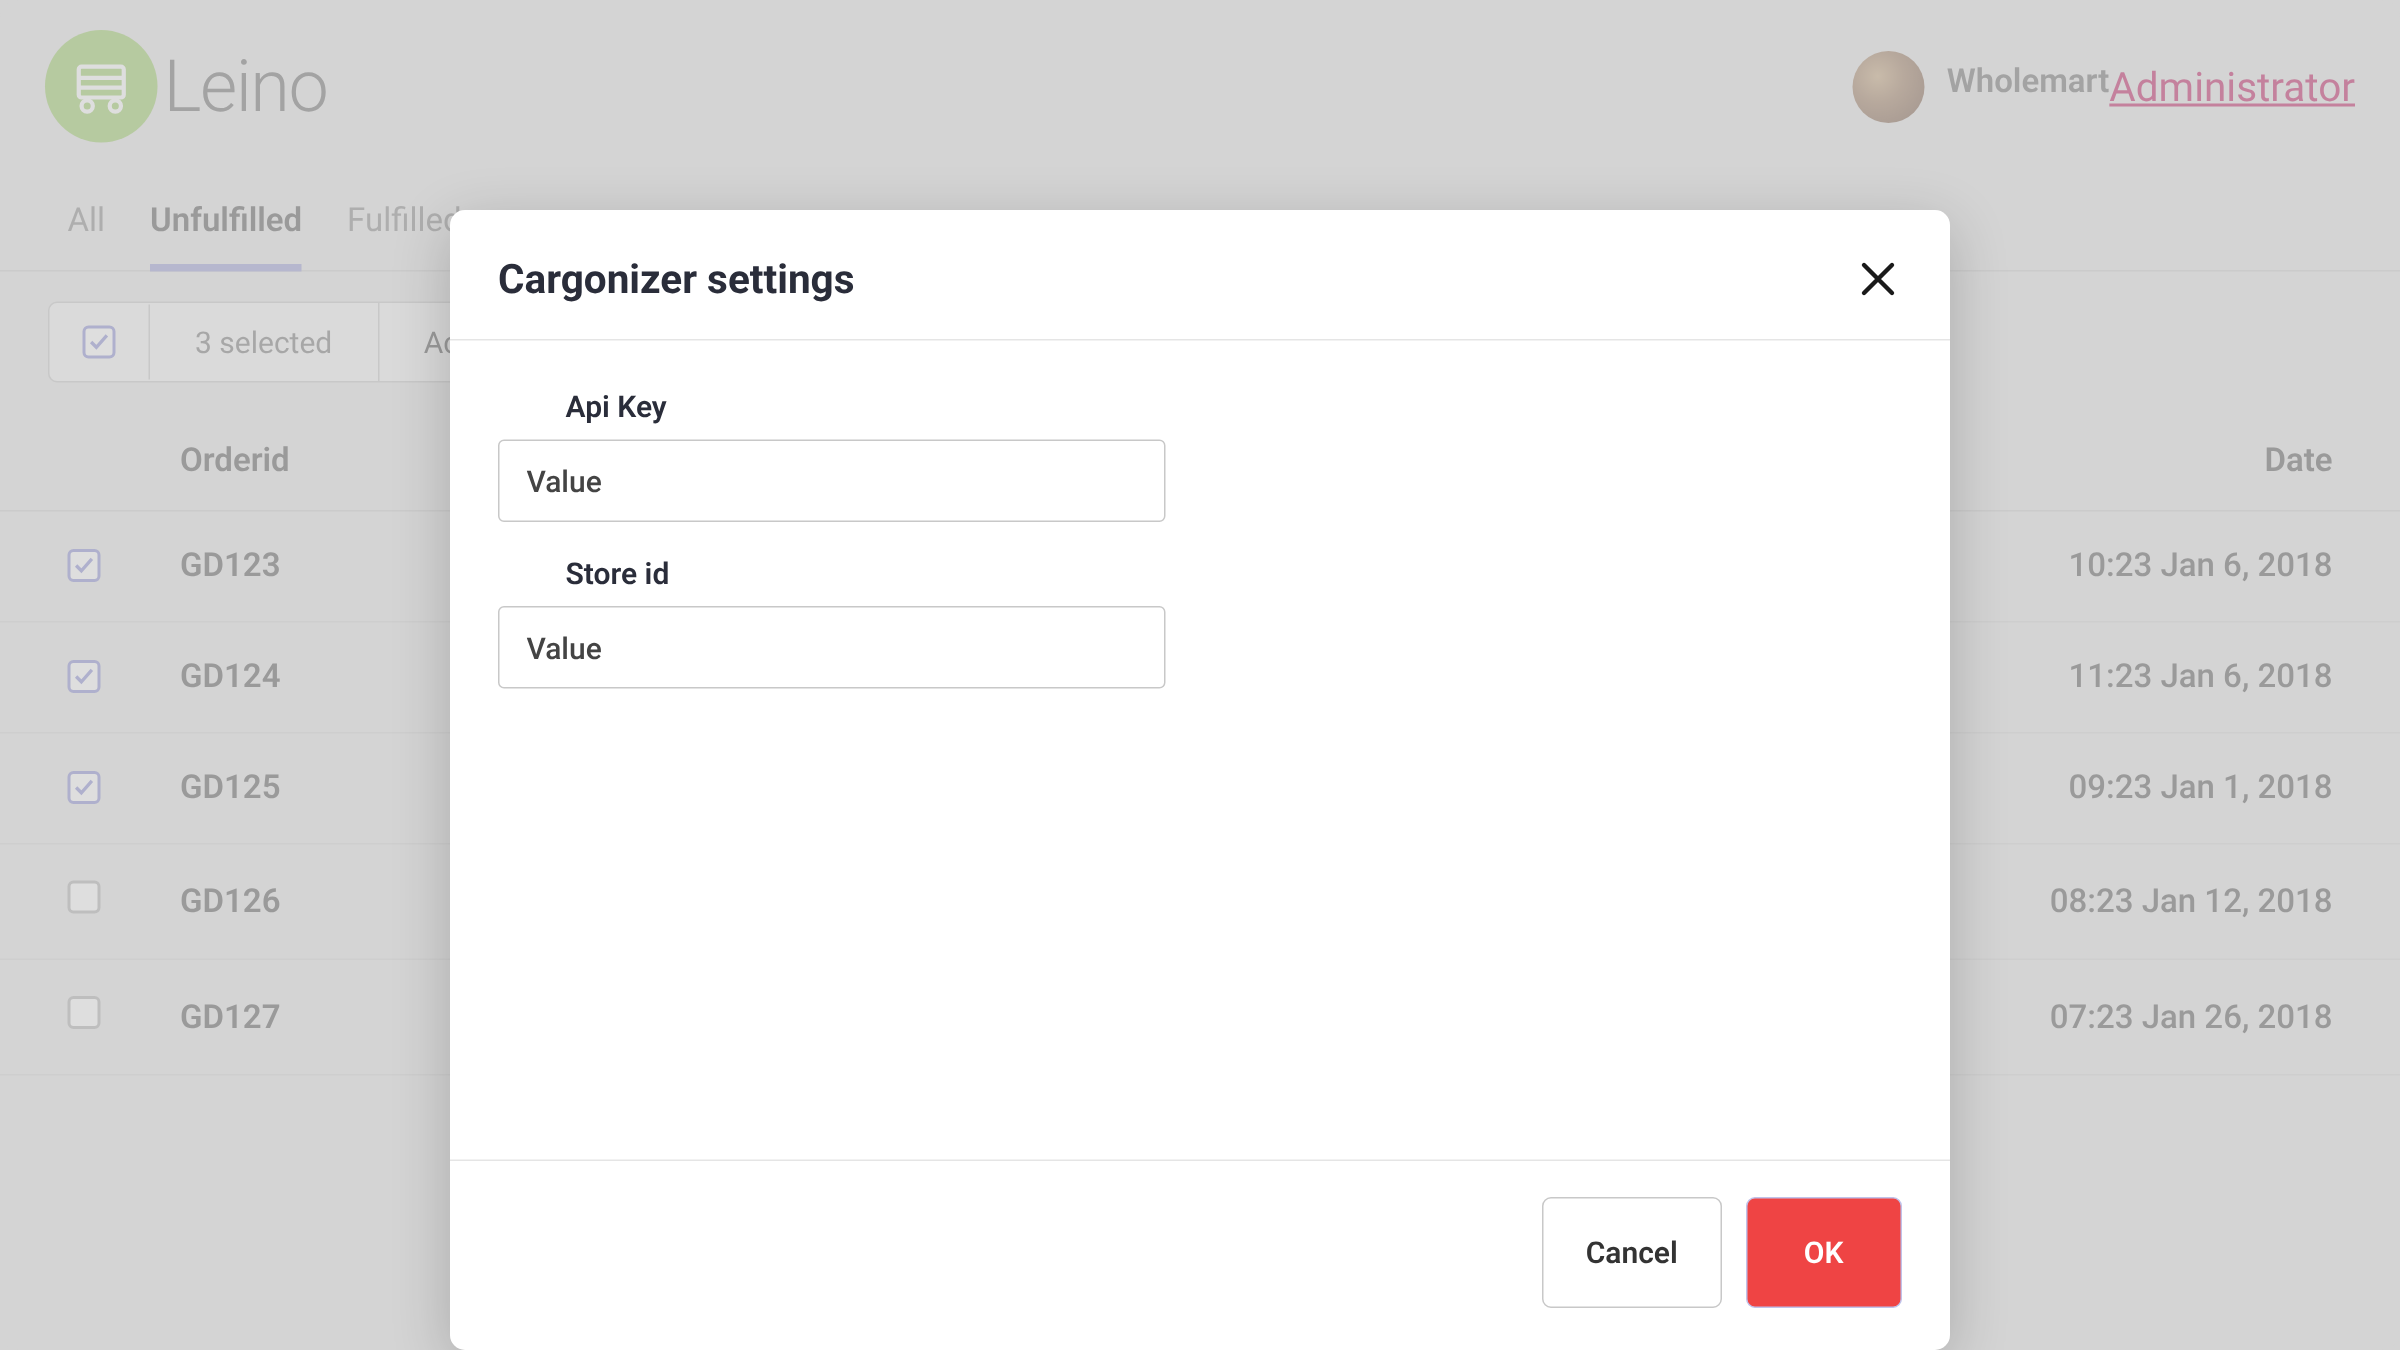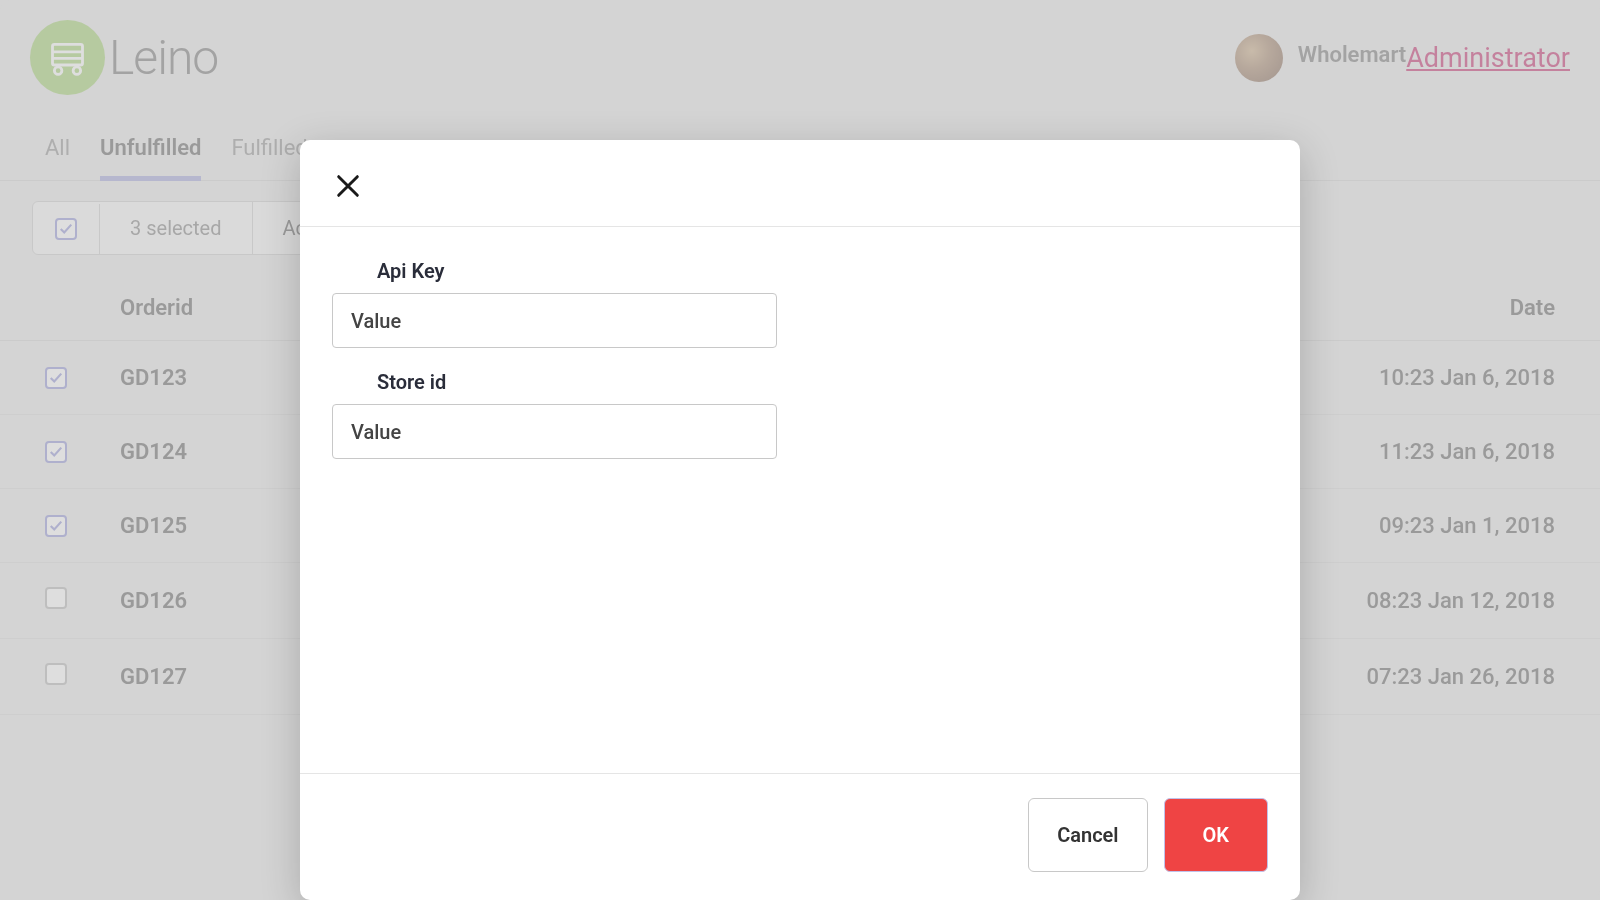--- a/index.html
+++ b/index.html
@@ -102,21 +102,21 @@
       bottom: -1px;
       height: 5px;
       background: #9b9ed6;
     }
     .toolbar {
       display: flex;
       padding: 20px 32px;
     }
     .selection-box {
       display: flex;
-      align-items: flex-end;
+      align-items: center;
       border: 1px solid #c8c8c8;
       border-radius: 6px;
       overflow: hidden;
       background: #f5f5f5;
     }
     .select-check {
       padding: 14px 22px;
       border-right: 1px solid #c8c8c8;
       display: flex;
       align-items: center;
@@ -366,20 +366,21 @@
         <div class="col-check"><span class="checkbox"></span></div>
         <div class="col-orderid">GD127</div>
         <div class="col-date">07:23 Jan 26, 2018</div>
       </div>
     </div>
 </div>
 
 <div class="overlay">
   <div class="modal">
     <div class="modal-header">
+      <div class="modal-title">Cargonizer settings</div>
       <div class="close-btn">
         <svg viewBox="0 0 24 24" width="28" height="28">
           <path d="M4 4 L20 20 M20 4 L4 20" stroke="#1a1a1a" stroke-width="2.5" stroke-linecap="round"></path>
         </svg>
       </div>
     </div>
     <div class="modal-body">
       <div class="field-group">
         <label class="field-label">Api Key</label>
         <input class="field-input" type="text" placeholder="Value" style="">

